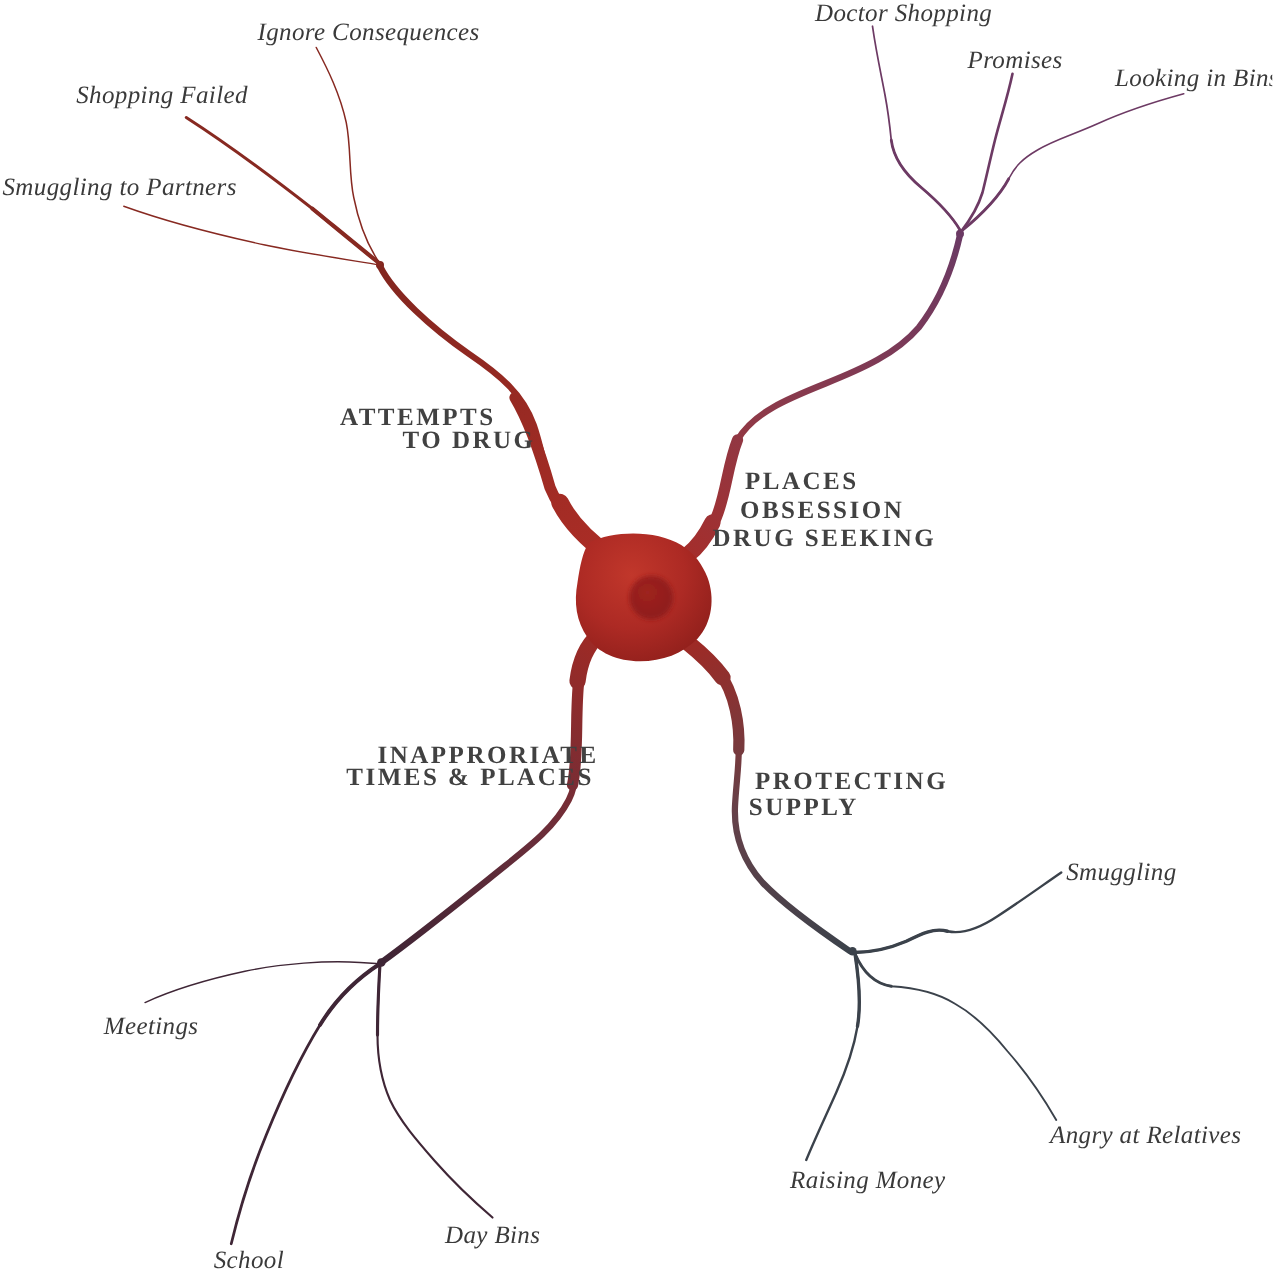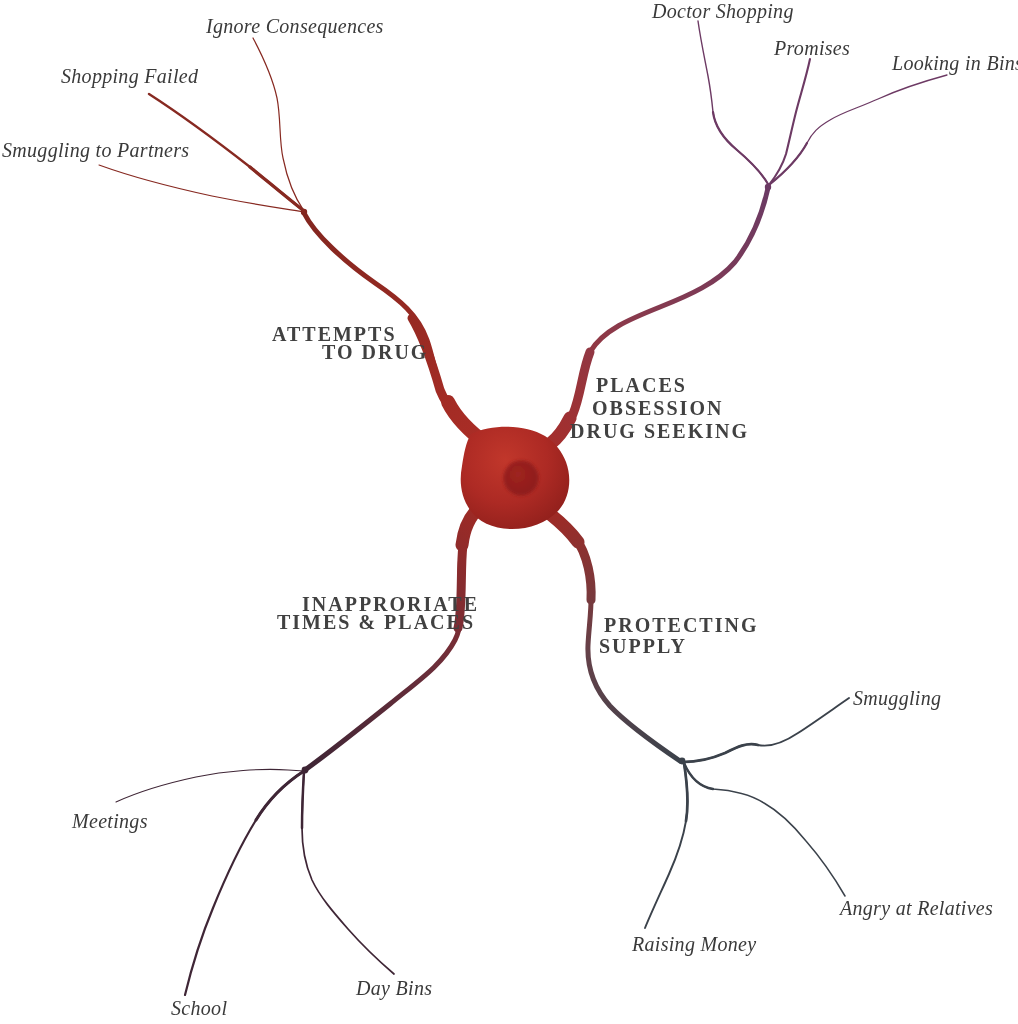--- a/index.html
+++ b/index.html
@@ -128,21 +128,21 @@
   </svg>
 
   <div class="leaf" style="left:206px;top:15px">Ignore Consequences</div>
   <div class="leaf" style="left:61px;top:65px">Shopping Failed</div>
   <div class="leaf" style="left:2px;top:139px">Smuggling to Partners</div>
 
   <div class="leaf" style="left:652px;top:0px">Doctor Shopping</div>
   <div class="leaf" style="left:774px;top:37px">Promises</div>
   <div class="leaf" style="left:892px;top:52px">Looking in Bins</div>
 
-  <div class="leaf" style="left:72px;top:810px">Meetings</div>
+  <div class="leaf" style="left:83px;top:810px">Meetings</div>
   <div class="leaf" style="left:171px;top:997px">School</div>
   <div class="leaf" style="left:356px;top:977px">Day Bins</div>
 
   <div class="leaf" style="left:853px;top:687px">Smuggling</div>
   <div class="leaf" style="left:840px;top:897px">Angry at Relatives</div>
   <div class="leaf" style="left:632px;top:933px">Raising Money</div>
 
   <div class="hdr" style="left:272px;top:323px">ATTEMPTS</div>
   <div class="hdr" style="left:322px;top:341px">TO DRUG</div>
 

